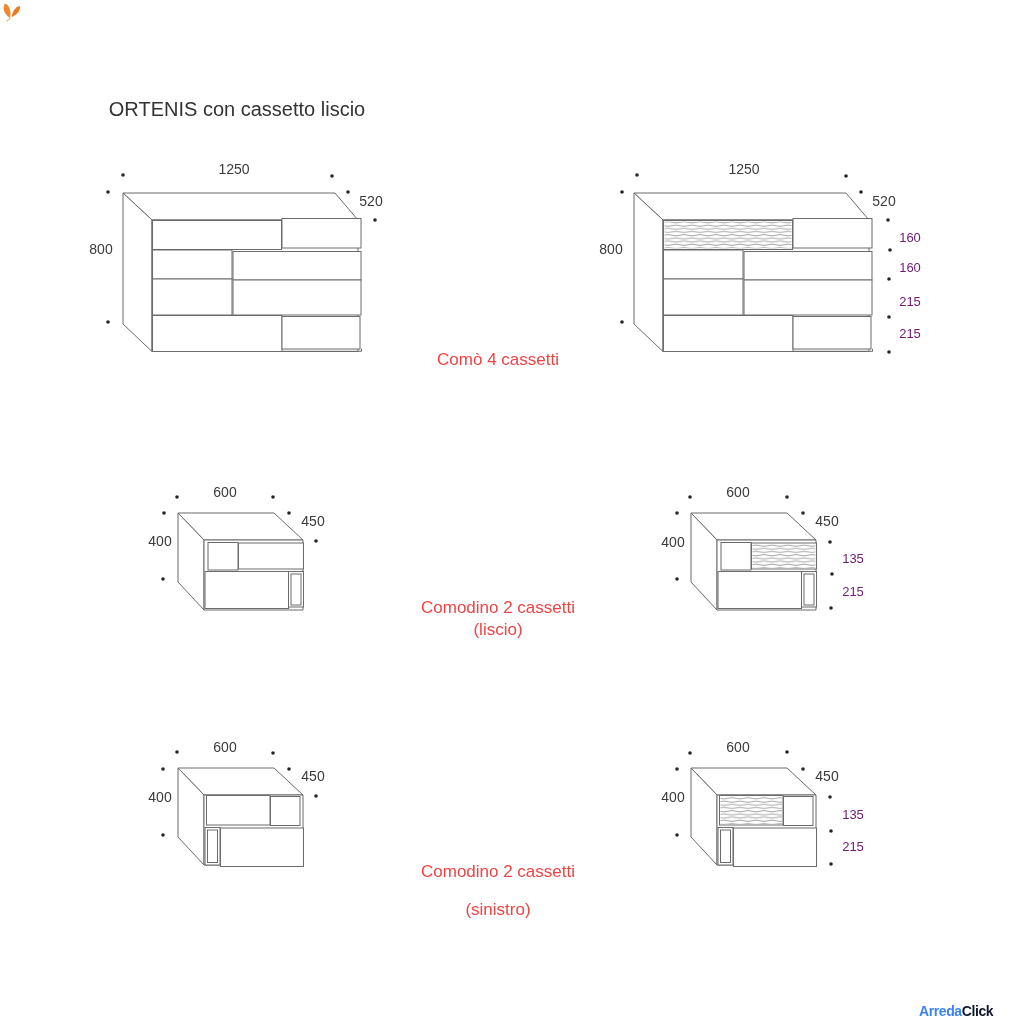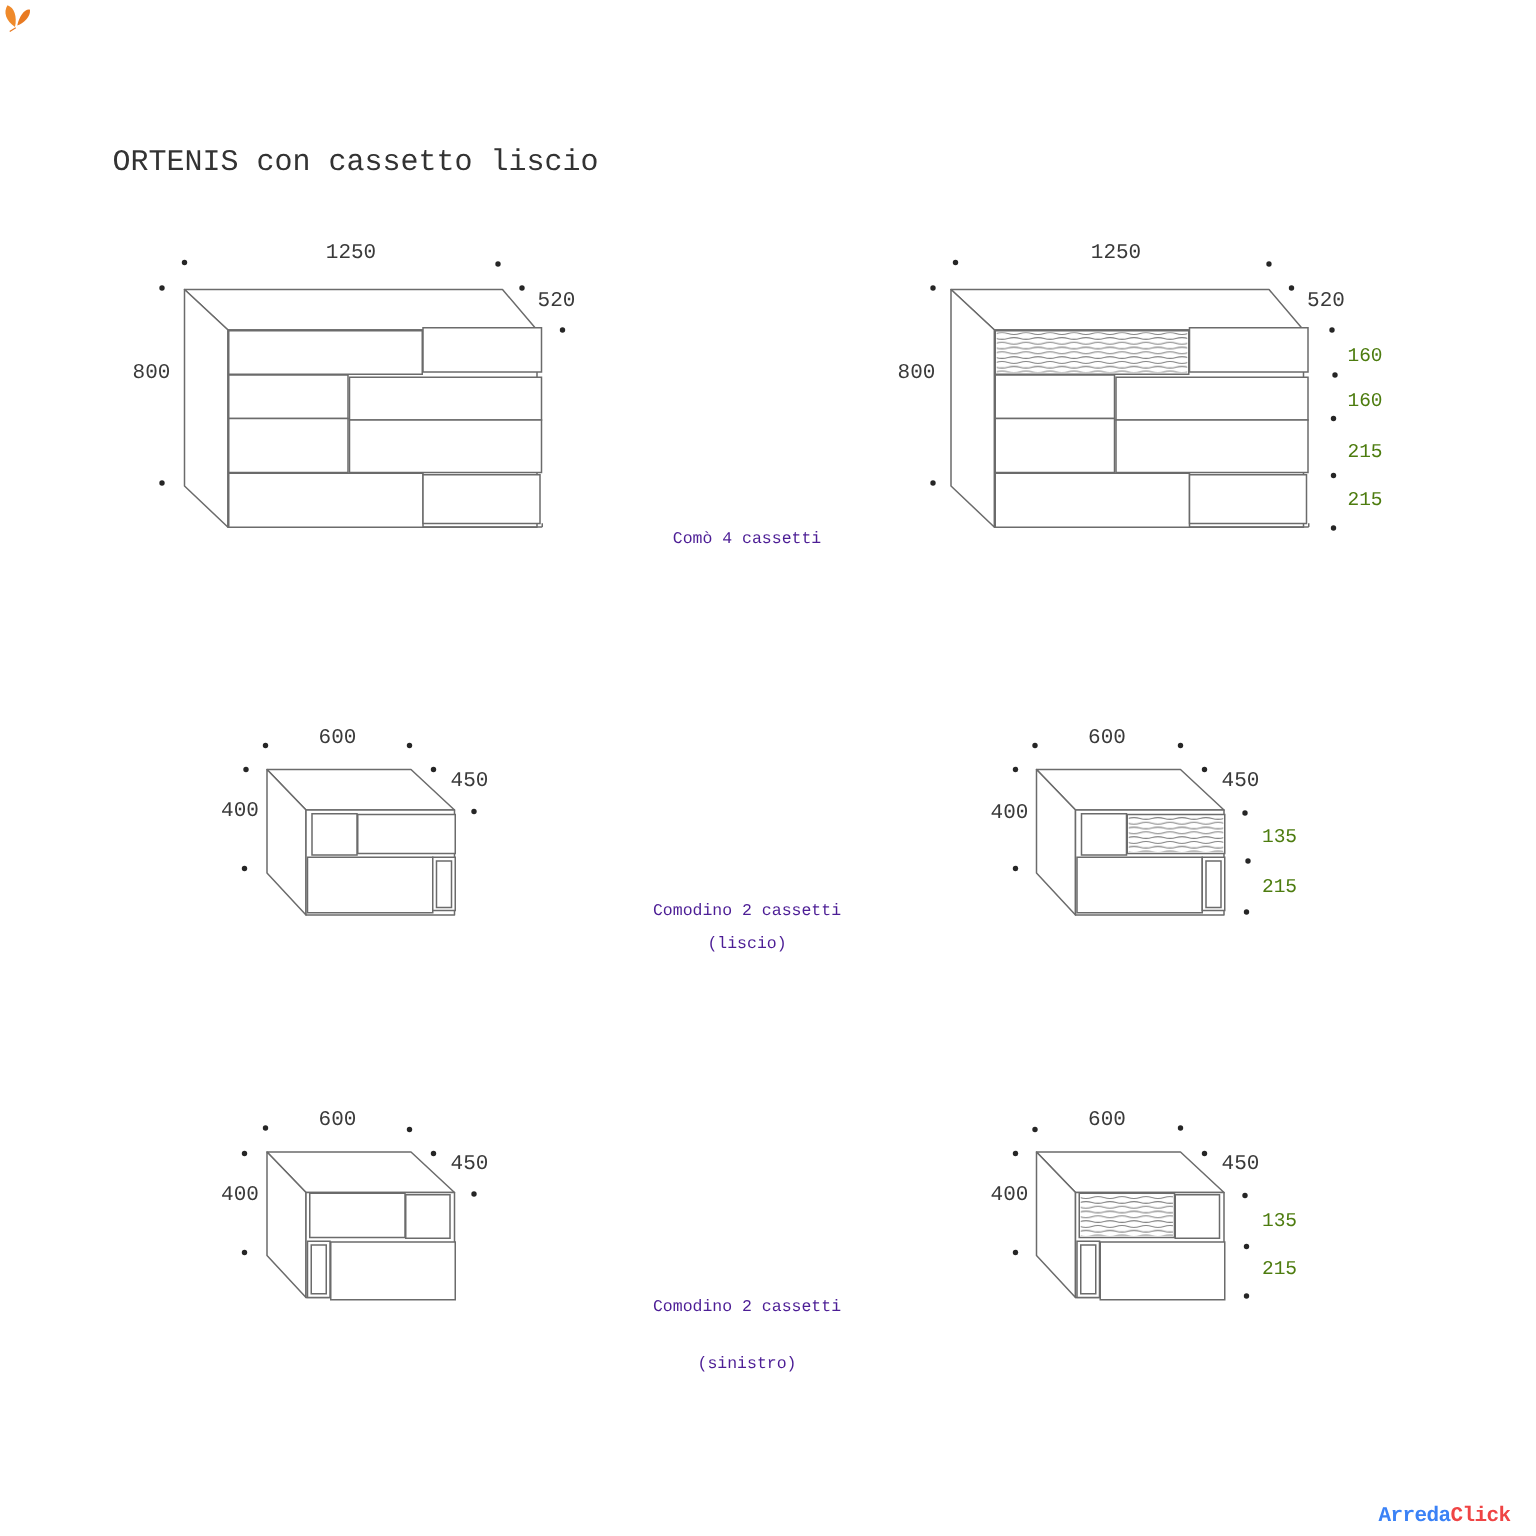--- a/index.html
+++ b/index.html
@@ -1,32 +1,32 @@
 <!DOCTYPE html>
 <html><head>
 <meta charset="utf-8">
 <style>
   html,body{margin:0;padding:0;background:#ffffff;}
   .stage{
     position:relative;width:1024px;height:1024px;background:#ffffff;overflow:hidden;
-    font-family:Liberation Mono, monospace;color:#3a3a3a;
+    font-family:Liberation Sans, sans-serif;color:#3a3a3a;
   }
   .stage svg{position:absolute;left:0;top:0;}
   .ln{fill:#ffffff;stroke:#6b6b6b;stroke-width:1;stroke-linejoin:round;}
   .panel{fill:#ffffff;stroke:#6b6b6b;stroke-width:1;}
   .tex{fill:url(#waves);stroke:none;}
   .edge{fill:none;stroke:#6b6b6b;stroke-width:1;}
   .dot{fill:#262626;}
   .title{position:absolute;transform:translate(-50%,-50%);font-size:20px;color:#333333;white-space:nowrap;}
-  .caption{position:absolute;transform:translate(-50%,-50%);font-size:11px;color:#4c1d95;white-space:nowrap;}
+  .caption{position:absolute;transform:translate(-50%,-50%);font-size:17px;color:#ef4444;white-space:nowrap;}
   .dim{position:absolute;transform:translate(-50%,-50%);font-size:14px;color:#3a3a3a;white-space:nowrap;}
-  .dim.small{font-size:13px;color:#4d7c0f;}
+  .dim.small{font-size:13px;color:#701a75;}
   .logo{position:absolute;left:919px;top:1003px;font-size:14px;font-weight:bold;letter-spacing:-0.4px;white-space:nowrap;}
   .logo .p1{color:#3b82f6;}
-  .logo .p2{color:#ef4444;}
+  .logo .p2{color:#0f172a;}
   .butterfly{position:absolute;left:995px;top:986px;}
 </style>
 </head>
 <body>
 
 <div class="stage">
 
   <svg width="1024" height="1024" viewBox="0 0 1024 1024">
     <defs>
       <pattern id="waves" width="32" height="6.4" patternUnits="userSpaceOnUse">

